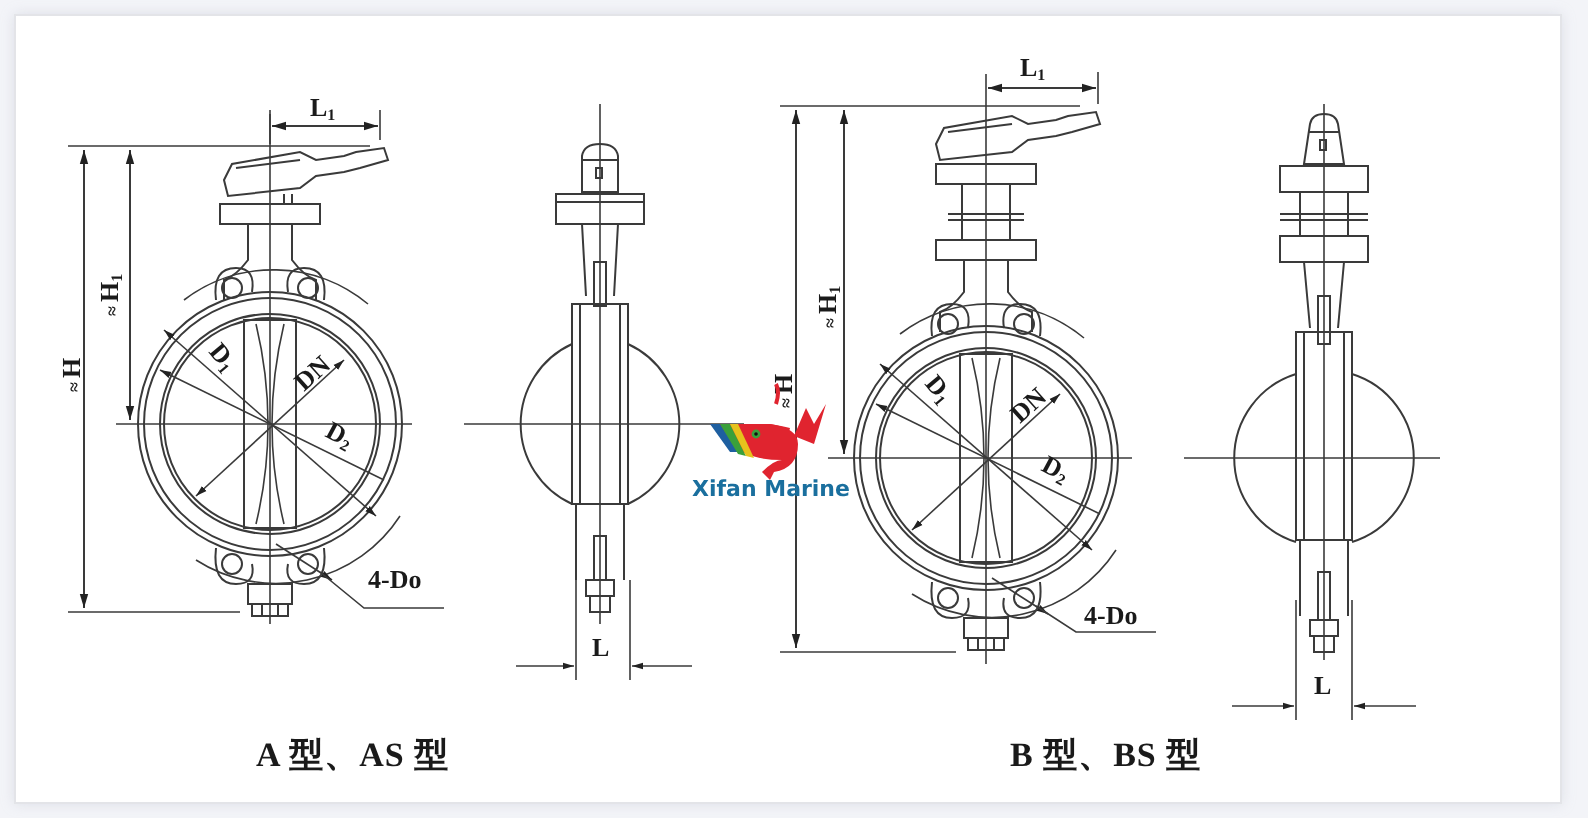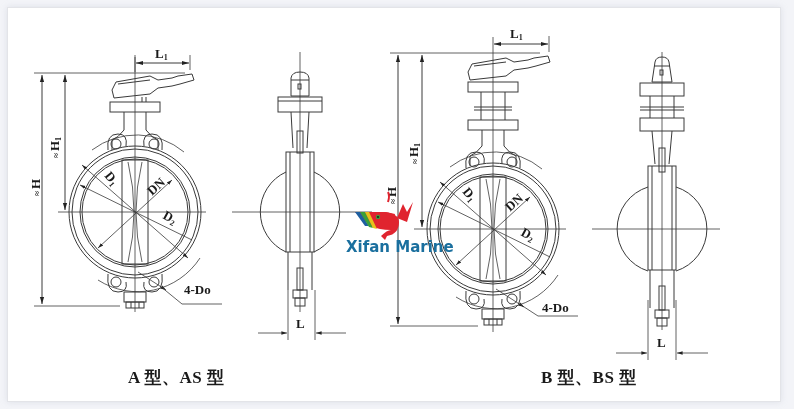--- a/index.html
+++ b/index.html
@@ -1,20 +1,20 @@
 <!DOCTYPE html>
 <html><head>
 <meta charset="utf-8">
 <style>
   html,body{margin:0;padding:0;}
   body{width:794px;height:409px;background:#f3f4f8;position:relative;overflow:hidden;font-family:"Liberation Serif","DejaVu Serif",serif;}
   .card{position:absolute;left:7px;top:7px;width:774px;height:395px;background:#ffffff;border:1px solid #e3e4e8;box-sizing:border-box;box-shadow:0 0 6px rgba(180,185,200,0.35);}
   svg.drawing{position:absolute;left:0;top:0;width:794px;height:409px;}
   .caption{position:absolute;font-family:Liberation Serif, serif;font-weight:bold;font-size:17px;color:#1a1a1a;letter-spacing:0.5px;white-space:nowrap;}
-  .logo-text{position:absolute;font-family:"DejaVu Sans","Liberation Sans",sans-serif;font-weight:bold;font-size:15px;color:#1a6f9e;white-space:nowrap;}
+  .logo-text{position:absolute;font-family:"DejaVu Sans","Liberation Sans",sans-serif;font-weight:bold;font-size:11px;color:#1a6f9e;white-space:nowrap;}
   .dim{font-family:"Liberation Serif","DejaVu Serif",serif;font-weight:bold;fill:#1a1a1a;}
 </style>
 </head>
 <body>
 
 <div class="card"></div>
 
 <svg class="drawing" viewBox="0 0 794 409" xmlns="http://www.w3.org/2000/svg">
   <defs>
     <marker id="arr" viewBox="0 0 10 10" refX="10" refY="5" markerWidth="7" markerHeight="7" orient="auto-start-reverse">
@@ -231,13 +231,13 @@
     <path d="M42,18 L48,4 L52,12 L58,2 L52,22 Z" fill="#e0242f"></path>
     <circle cx="23" cy="17" r="2.2" fill="#3aa03a"></circle>
     <circle cx="23" cy="17" r="0.9" fill="#111"></circle>
     <path d="M33,2 Q35,-4 33,-8" stroke="#e0242f" stroke-width="2" fill="none"></path>
   </g>
 </svg>
 
 <div class="logo-text" style="left:346px;top:238px;">Xifan Marine</div>
 
 <div class="caption" style="left:128px;top:366px;">A 型、AS 型</div>
-<div class="caption" style="left:505px;top:366px;margin-left:36px;">B 型、BS 型</div>
+<div class="caption" style="left:505px;top:366px;">B 型、BS 型</div>
 
 </body></html>

